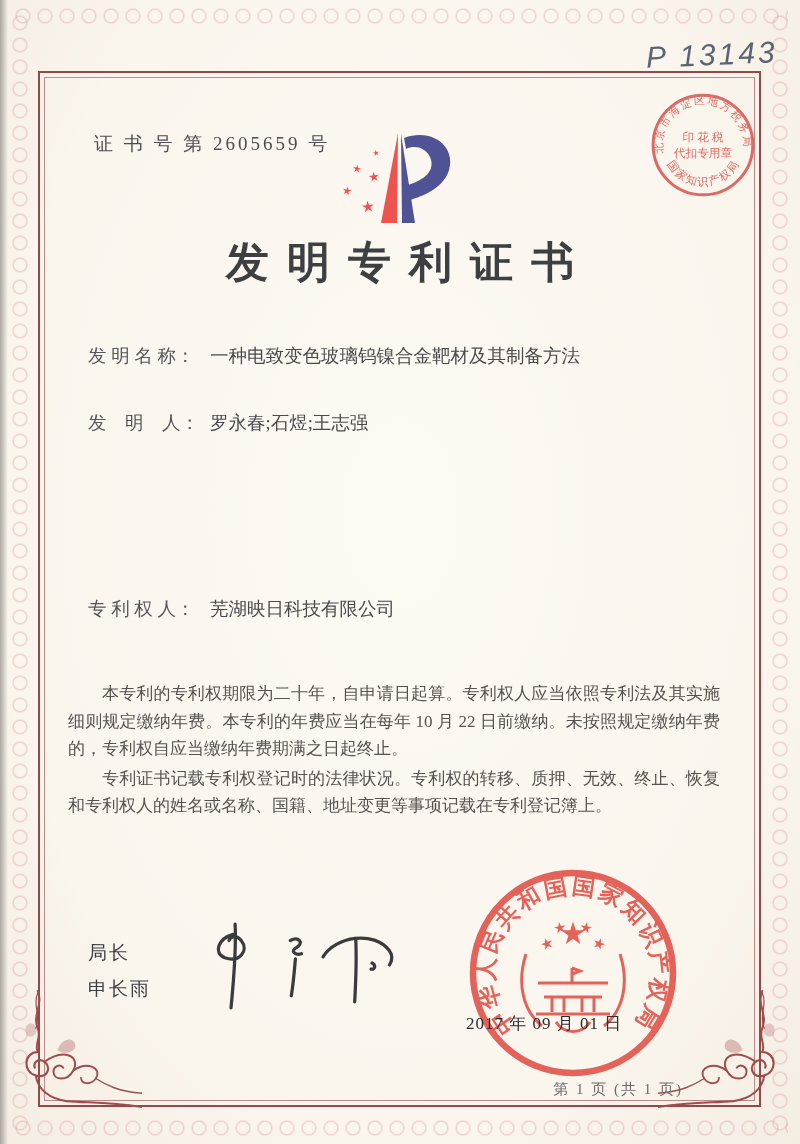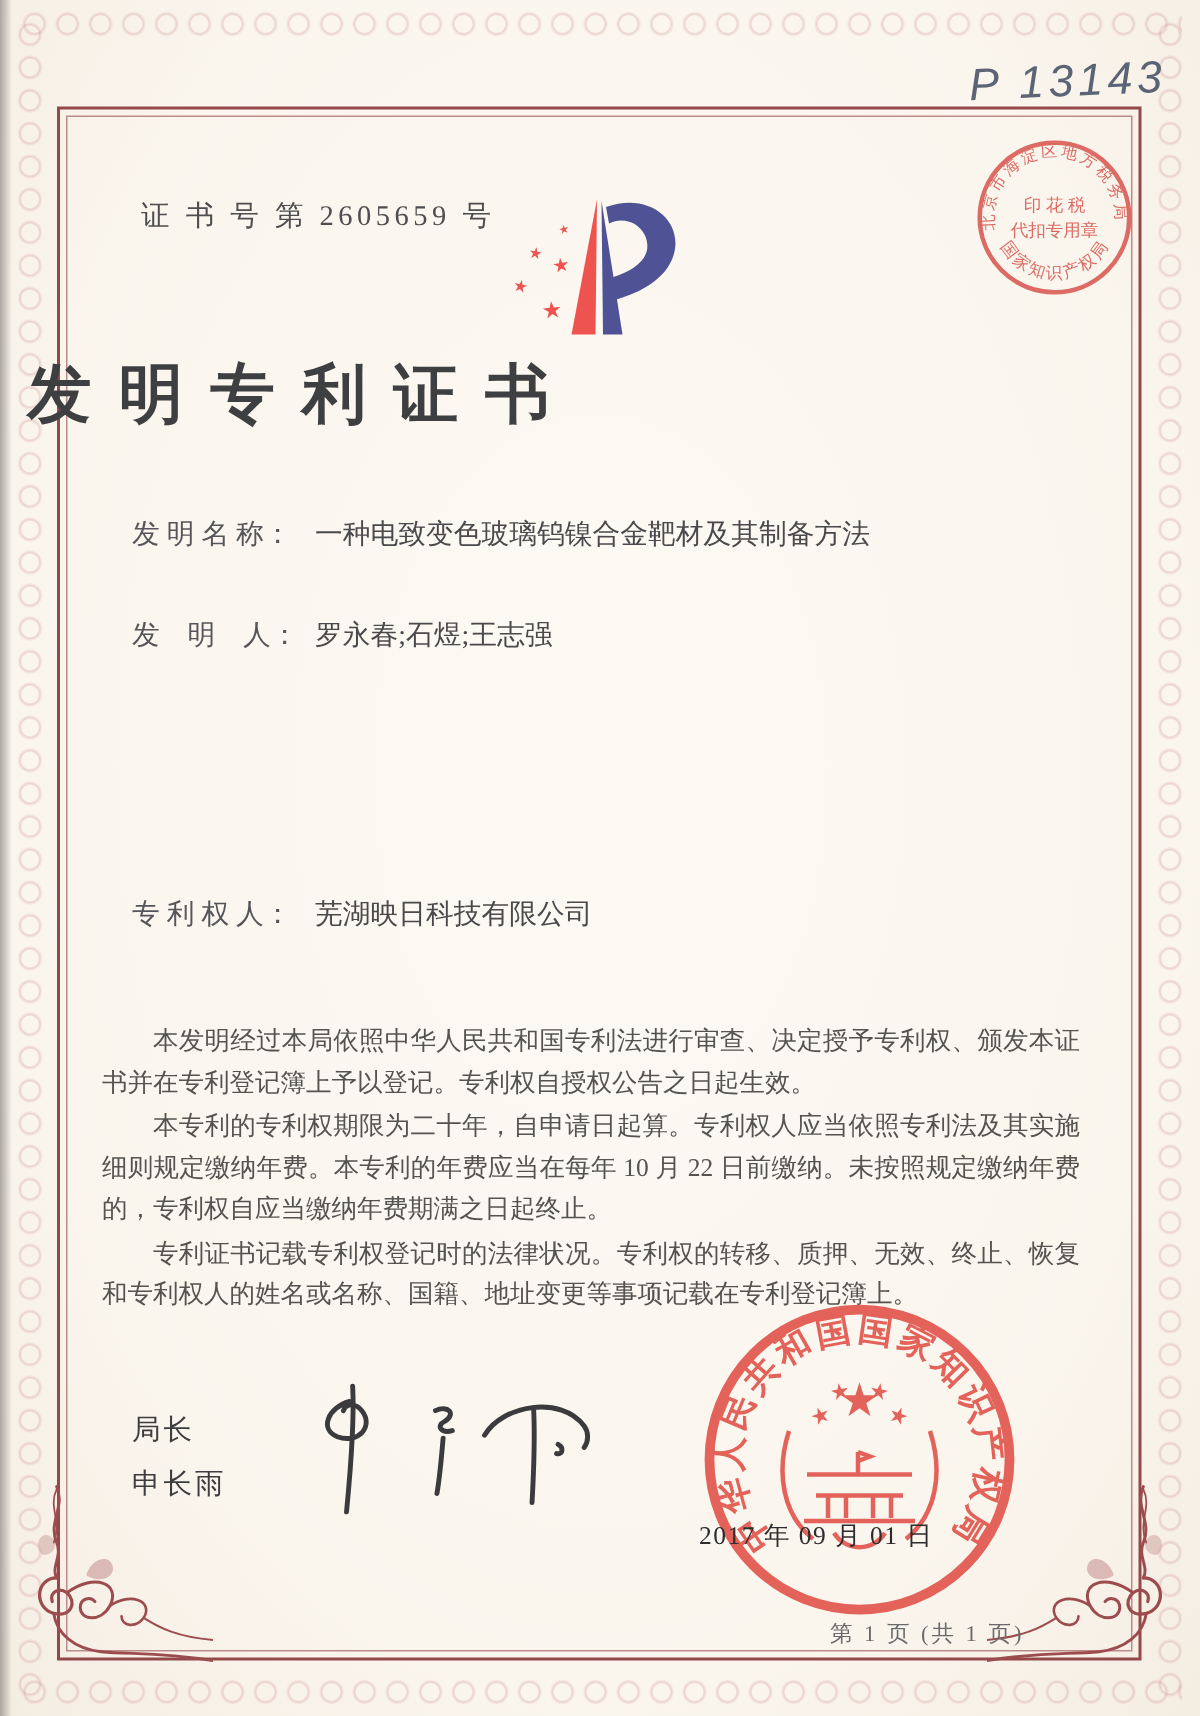--- a/index.html
+++ b/index.html
@@ -36,21 +36,21 @@
 
   .handwritten{position:absolute;left:646px;top:38px;
     font-family:"Liberation Sans",sans-serif;font-style:italic;
     font-size:30px;color:#4b5569;letter-spacing:3px;transform:rotate(-2.5deg);opacity:.9;}
 
   .certno{position:absolute;left:94px;top:131px;font-size:19px;color:#4e4e50;
     letter-spacing:3px;}
 
   .logo{position:absolute;left:326px;top:123px;}
 
-  .title{position:absolute;left:0;top:234px;width:800px;text-align:left;
+  .title{position:absolute;left:0;top:234px;width:800px;text-align:center;
     font-size:43px;font-weight:600;color:#3e3f41;letter-spacing:.42em;text-indent:.42em;}
 
   .field{position:absolute;left:88px;font-size:18.5px;color:#4c4c4e;white-space:nowrap;}
   .flabel{display:inline-block;width:122px;color:#56565a;}
   .fvalue{color:#4a4a4c;}
   .f0{top:343px;} .f1{top:410px;} .f2{top:468px;} .f3{top:526px;} .f4{top:584px;margin-top:12px;} .f5{top:643px;}
 
   .body-text{position:absolute;left:68px;top:680px;width:652px;}
   .body-text p{margin:0 0 2px 0;font-size:17px;line-height:1.62;color:#555350;
     text-indent:2em;text-align:justify;}
@@ -127,21 +127,20 @@
     <path d="M78 15 C108 4 132 26 122 50 C115 66 97 73 84 77 L82 62 C98 57 110 48 104 34 C99 24 88 22 80 26 Z" fill="#4f5396"></path>
   </svg>
 
   <div class="title">发明专利证书</div>
 
   <div class="field f0"><span class="flabel">发 明 名 称：</span><span class="fvalue">一种电致变色玻璃钨镍合金靶材及其制备方法</span></div>
   <div class="field f1"><span class="flabel">发　明　人：</span><span class="fvalue">罗永春;石煜;王志强</span></div>
   <div class="field f4"><span class="flabel">专 利 权 人：</span><span class="fvalue">芜湖映日科技有限公司</span></div>
 
   <div class="body-text">
-    <p>本发明经过本局依照中华人民共和国专利法进行审查、决定授予专利权、颁发本证书并在专利登记簿上予以登记。专利权自授权公告之日起生效。</p>
     <p>本专利的专利权期限为二十年，自申请日起算。专利权人应当依照专利法及其实施细则规定缴纳年费。本专利的年费应当在每年 10 月 22 日前缴纳。未按照规定缴纳年费的，专利权自应当缴纳年费期满之日起终止。</p>
     <p>专利证书记载专利权登记时的法律状况。专利权的转移、质押、无效、终止、恢复和专利权人的姓名或名称、国籍、地址变更等事项记载在专利登记簿上。</p>
   </div>
 
   <div class="director-title">局长</div>
   <div class="director-name">申长雨</div>
 
   <svg class="signature" width="215" height="92" viewBox="0 0 210 90">
     <g fill="none" stroke="#3b3b3d" stroke-width="3.2" stroke-linecap="round" stroke-linejoin="round">
       <path d="M40 14 C26 18 20 32 32 37 C46 42 56 30 48 20 C44 15 38 15 36 20"></path>

